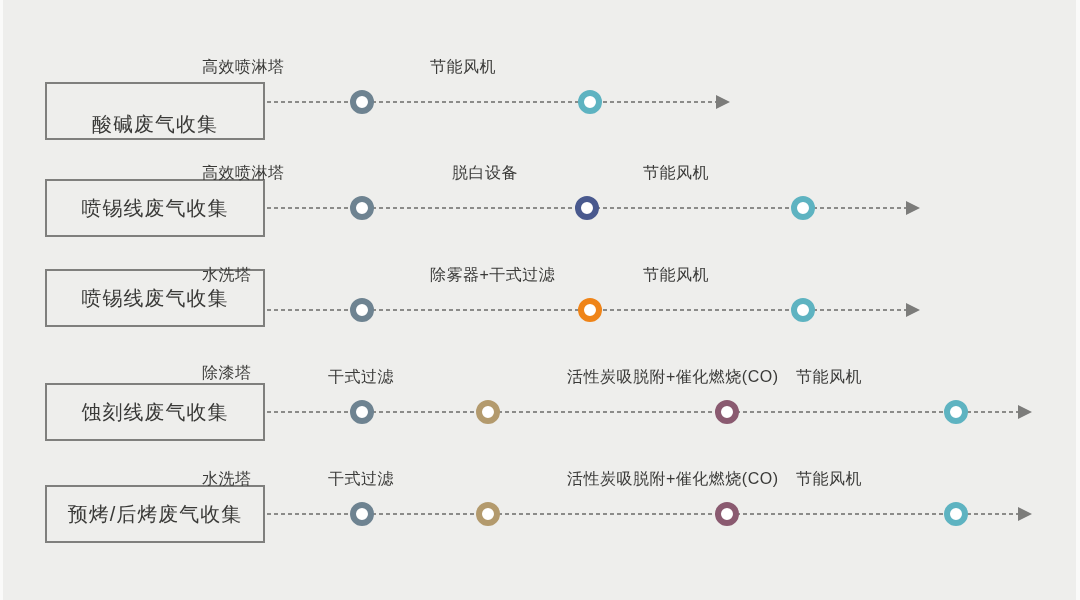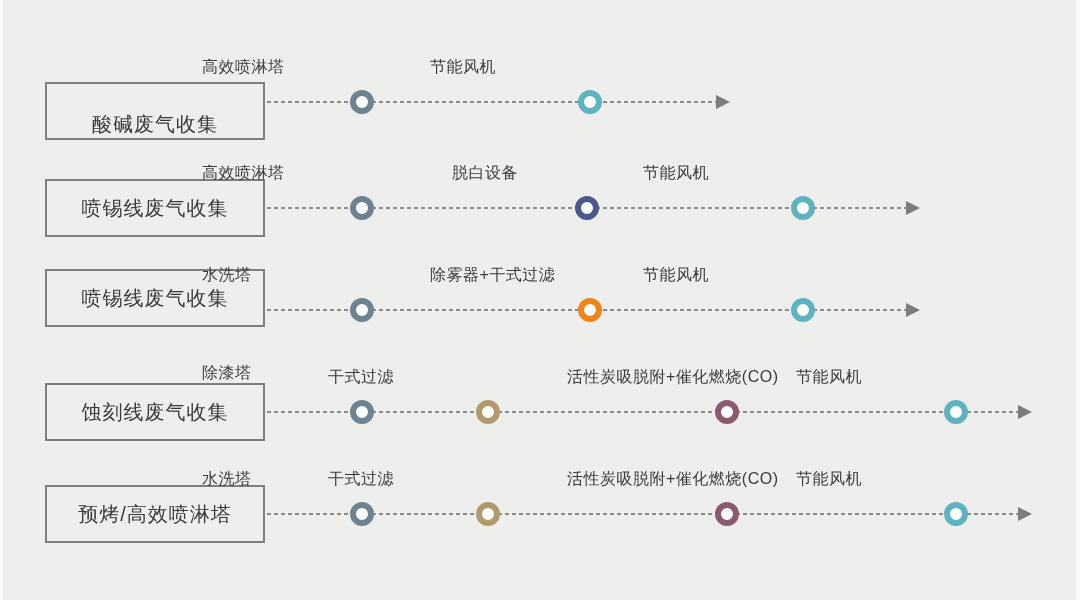--- a/index.html
+++ b/index.html
@@ -127,21 +127,21 @@
     <div class="node-label" style="left:328px;top:364px;">干式过滤</div>
     <div class="node-ring" style="left: 476px; top: 400px; border-color: rgb(179, 154, 109);" data-style-bind="border-color:rows.3.nodes.1.color"></div>
     <div class="node-label" style="left:567px;top:364px;">活性炭吸脱附+催化燃烧(CO)</div>
     <div class="node-ring" style="left: 715px; top: 400px; border-color: rgb(138, 90, 112);" data-style-bind="border-color:rows.3.nodes.2.color"></div>
     <div class="node-label" style="left:796px;top:364px;">节能风机</div>
     <div class="node-ring" style="left: 944px; top: 400px; border-color: rgb(94, 179, 193);" data-style-bind="border-color:rows.3.nodes.3.color"></div>
   </div>
 
   <div>
     <div class="src-box" style="top:485px;">
-      <span class="src-label">预烤/高效喷淋塔</span>
+      <span class="src-label">预烤/后烤废气收集</span>
     </div>
     <div class="flow-line" style="left:267px;top:513px;width:751px;"></div>
     <div class="arrow-head" style="left:1018px;top:507px;"></div>
     <div class="node-label" style="left:202px;top:466px;">水洗塔</div>
     <div class="node-ring" style="left: 350px; top: 502px; border-color: rgb(110, 131, 145);" data-style-bind="border-color:rows.4.nodes.0.color"></div>
     <div class="node-label" style="left:328px;top:466px;">干式过滤</div>
     <div class="node-ring" style="left: 476px; top: 502px; border-color: rgb(179, 154, 109);" data-style-bind="border-color:rows.4.nodes.1.color"></div>
     <div class="node-label" style="left:567px;top:466px;">活性炭吸脱附+催化燃烧(CO)</div>
     <div class="node-ring" style="left: 715px; top: 502px; border-color: rgb(138, 90, 112);" data-style-bind="border-color:rows.4.nodes.2.color"></div>
     <div class="node-label" style="left:796px;top:466px;">节能风机</div>

